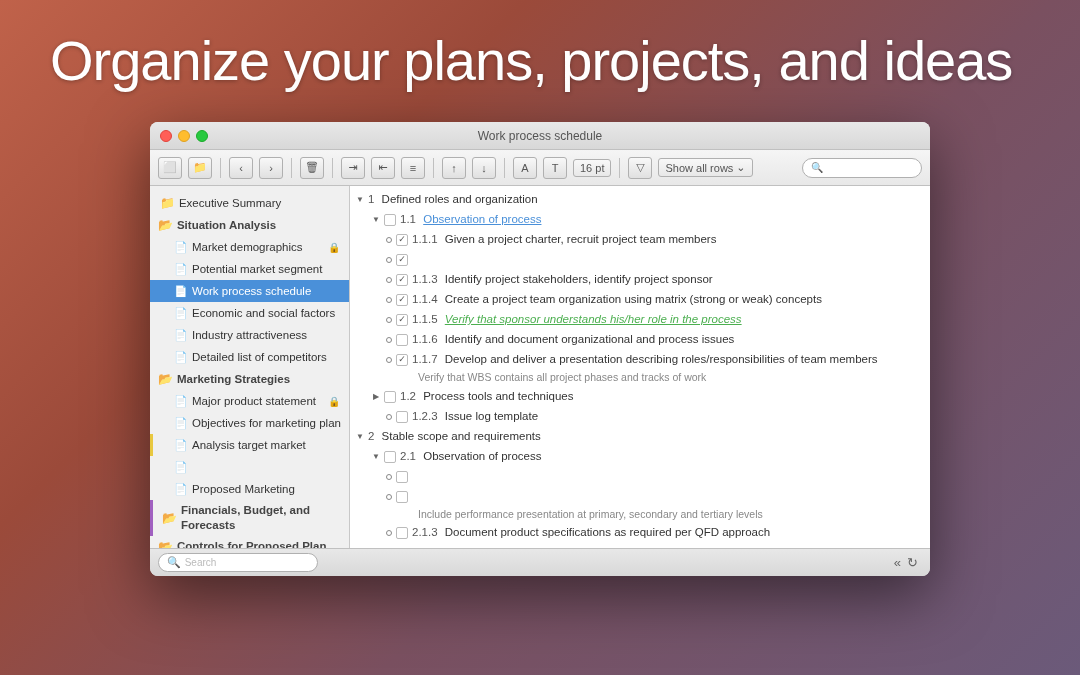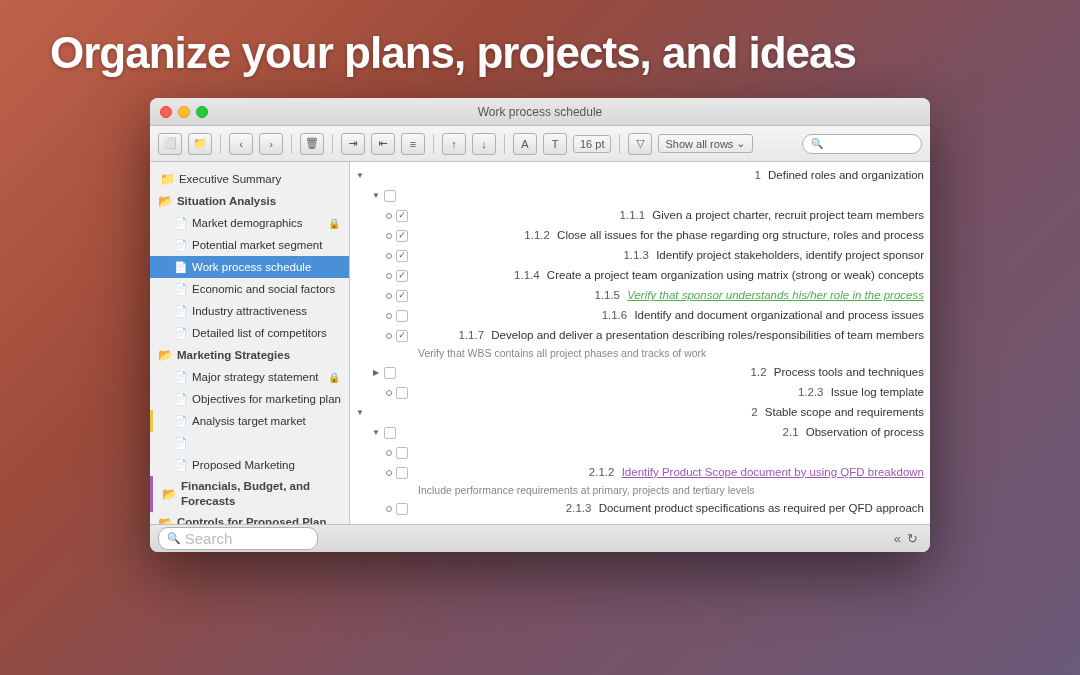--- a/index.html
+++ b/index.html
@@ -9,26 +9,26 @@
       overflow: hidden;
       font-family: -apple-system, 'Helvetica Neue', Arial, sans-serif;
       background: linear-gradient(135deg, #c0624a 0%, #9b4a3a 30%, #7a5060 60%, #6b5a7a 100%);
       display: flex;
       flex-direction: column;
       align-items: center;
     }
 
     .headline {
       color: white;
-      font-size: 44px;
-      font-weight: 700;
+      font-size: 56px;
+      font-weight: 400;
       letter-spacing: -1px;
       text-align: left;
       width: 100%;
-      padding: 28px 50px 20px 50px;
+      padding: 28px 50px 29px 50px;
       text-shadow: 0 1px 4px rgba(0,0,0,0.3);
     }
 
     .app-window {
       width: 780px;
       height: 454px;
       background: #ececec;
       border-radius: 8px;
       box-shadow: 0 20px 60px rgba(0,0,0,0.5);
       overflow: hidden;
@@ -239,21 +239,21 @@
     .row-bullet {
       width: 6px;
       height: 6px;
       border-radius: 50%;
       border: 1px solid #888;
       background: white;
       flex-shrink: 0;
       margin-right: 4px;
       margin-top: 6px;
     }
-    .row-text { flex: 1; text-align: right; }
+    .row-text { flex: 1; }
     .row-number { color: #555; margin-right: 4px; }
     .link-blue { color: #4a90d9; text-decoration: underline; cursor: pointer; }
     .link-green { color: #4caf50; font-style: italic; text-decoration: underline; cursor: pointer; }
     .link-purple { color: #9b59b6; text-decoration: underline; cursor: pointer; }
     .sub-note {
       font-size: 10.5px;
       color: #888;
       padding-left: 68px;
       padding-bottom: 2px;
       line-height: 1.4;
@@ -274,21 +274,21 @@
       display: flex;
       align-items: center;
       background: white;
       border: 1px solid #b0b0b0;
       border-radius: 10px;
       padding: 2px 8px;
       width: 160px;
       gap: 4px;
     }
     .search-bar-icon { font-size: 11px; color: #999; }
-    .search-bar-text { font-size: 15px; color: #bbb; }
+    .search-bar-text { font-size: 10px; color: #bbb; }
     .bottom-nav-icons {
       display: flex;
       gap: 6px;
       margin-left: auto;
       margin-right: 4px;
     }
     .bottom-nav-icon { font-size: 13px; color: #666; cursor: pointer; }
   </style>
 </head>
 <body>
@@ -377,21 +377,21 @@
           <span class="sidebar-icon">📄</span>
           <span class="sidebar-label">Detailed list of competitors</span>
         </div>
 
         <div class="sidebar-item group-header">
           <span class="sidebar-folder-icon">📂</span>
           <span class="sidebar-label">Marketing Strategies</span>
         </div>
         <div class="sidebar-item" style="padding-left:24px;">
           <span class="sidebar-icon">📄</span>
-          <span class="sidebar-label">Major strategy statement</span>
+          <span class="sidebar-label">Major product statement</span>
           <span class="sidebar-lock">🔒</span>
         </div>
         <div class="sidebar-item" style="padding-left:24px;">
           <span class="sidebar-icon">📄</span>
           <span class="sidebar-label">Objectives for marketing plan</span>
         </div>
         <div style="position:relative;">
           <div class="color-bar bar-yellow"></div>
           <div class="sidebar-item" style="padding-left:24px;">
             <span class="sidebar-icon">📄</span>
@@ -432,38 +432,38 @@
         <div class="row-toggle">▼</div>
         <div class="row-text">
           <span class="row-number">1</span>
           <span>Defined roles and organization</span>
         </div>
       </div>
 
       <div class="outline-row indent-1">
         <div class="row-toggle">▼</div>
         <div class="row-checkbox"></div>
+        <div class="row-text">
+          <span class="row-number">1.1</span>
+          <span class="link-blue">Observation of process</span>
+        </div>
       </div>
 
       <div class="outline-row indent-2">
         <div class="row-bullet"></div>
         <div class="row-checkbox">✓</div>
         <div class="row-text">
           <span class="row-number">1.1.1</span>
           Given a project charter, recruit project team members
         </div>
       </div>
 
       <div class="outline-row indent-2">
         <div class="row-bullet"></div>
         <div class="row-checkbox">✓</div>
-        <div class="row-text">
-          <span class="row-number">1.1.2</span>
-          Close all issues for the phase regarding org structure, roles and process
-        </div>
       </div>
 
       <div class="outline-row indent-2">
         <div class="row-bullet"></div>
         <div class="row-checkbox">✓</div>
         <div class="row-text">
           <span class="row-number">1.1.3</span>
           Identify project stakeholders, identify project sponsor
         </div>
       </div>
@@ -546,28 +546,24 @@
       </div>
 
       <div class="outline-row indent-2">
         <div class="row-bullet"></div>
         <div class="row-checkbox"></div>
       </div>
 
       <div class="outline-row indent-2">
         <div class="row-bullet"></div>
         <div class="row-checkbox"></div>
-        <div class="row-text">
-          <span class="row-number">2.1.2</span>
-          <span class="link-purple">Identify Product Scope document by using QFD breakdown</span>
-        </div>
       </div>
 
       <div class="sub-note">
-        Include performance requirements at primary, projects and tertiary levels
+        Include performance presentation at primary, secondary and tertiary levels
       </div>
 
       <div class="outline-row indent-2">
         <div class="row-bullet"></div>
         <div class="row-checkbox"></div>
         <div class="row-text">
           <span class="row-number">2.1.3</span>
           Document product specifications as required per QFD approach
         </div>
       </div>

